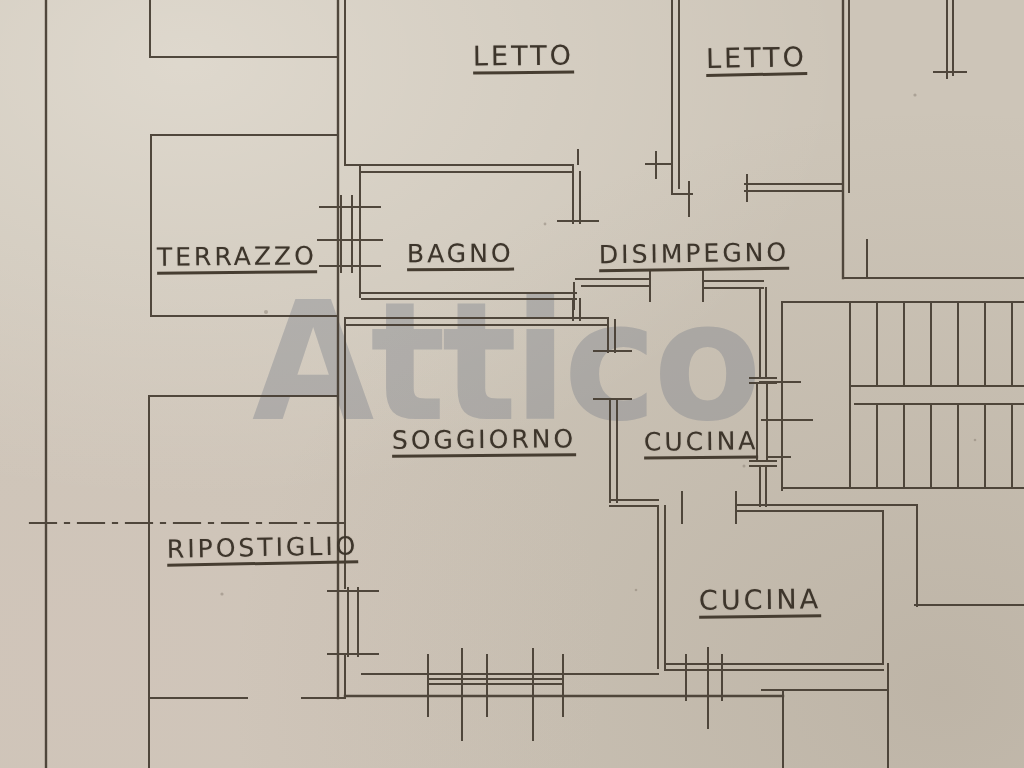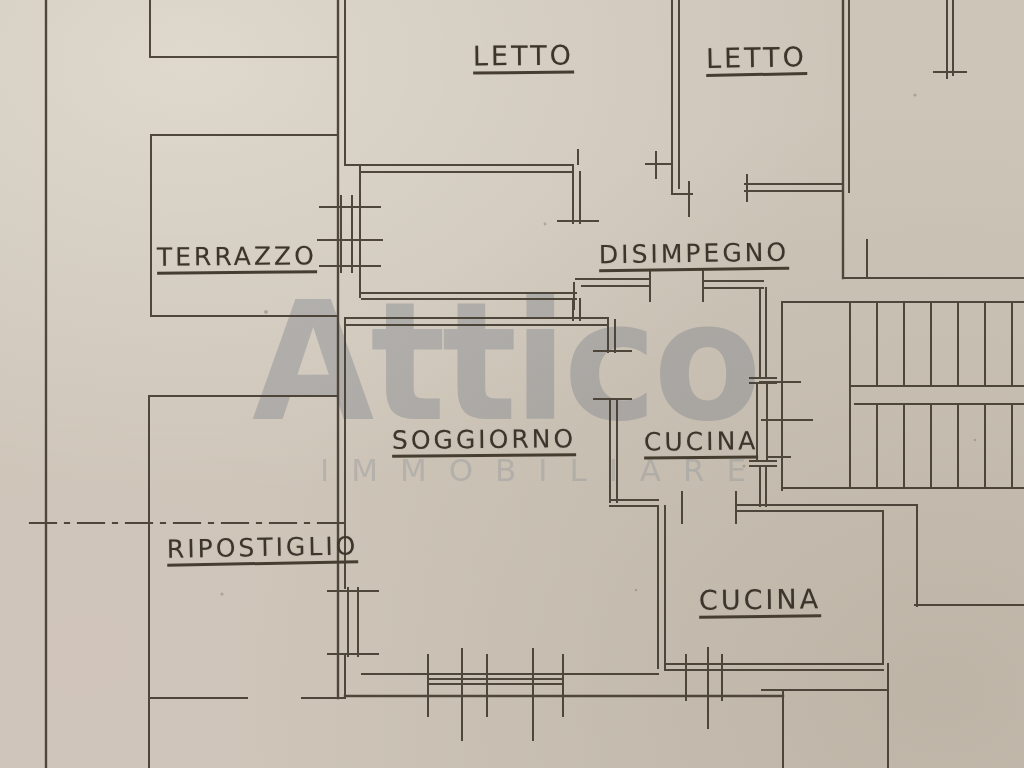--- a/index.html
+++ b/index.html
@@ -54,21 +54,20 @@
     color:rgba(136,142,150,0.34);
     user-select:none;
   }
 </style>
 </head>
 <body>
 
 <div id="page">
 
   <div class="watermark-brand">Attico</div>
-  <div class="watermark-subtitle">IMMOBILIARE</div>
 
   <svg class="linework" width="1024" height="768" viewBox="0 0 1024 768" fill="none" stroke="#453c31" stroke-width="2" stroke-linecap="square" opacity="0.92">
 
     <g>
       <path d="M46 0 L46 768" stroke-width="2.4"></path>
       <path d="M150 0 L150 57"></path>
       <path d="M150 57 L338 57"></path>
       <path d="M152 135 L338 135"></path>
       <path d="M151 135 L151 316"></path>
       <path d="M152 316 L338 316"></path>
@@ -246,19 +245,20 @@
       <circle cx="222" cy="594" r="1.6"></circle>
       <circle cx="636" cy="590" r="1.3"></circle>
       <circle cx="975" cy="440" r="1.3"></circle>
       <circle cx="744" cy="466" r="1.5"></circle>
     </g>
   </svg>
 
   <div class="room-label lbl-letto1">LETTO</div>
   <div class="room-label lbl-letto2">LETTO</div>
   <div class="room-label lbl-terrazzo">TERRAZZO</div>
+  <div class="room-label lbl-bagno">BAGNO</div>
   <div class="room-label lbl-disimpegno">DISIMPEGNO</div>
   <div class="room-label lbl-soggiorno">SOGGIORNO</div>
   <div class="room-label lbl-atrio">CUCINA</div>
   <div class="room-label lbl-ripostiglio">RIPOSTIGLIO</div>
   <div class="room-label lbl-cucina">CUCINA</div>
 
 </div>
 
 </body></html>

